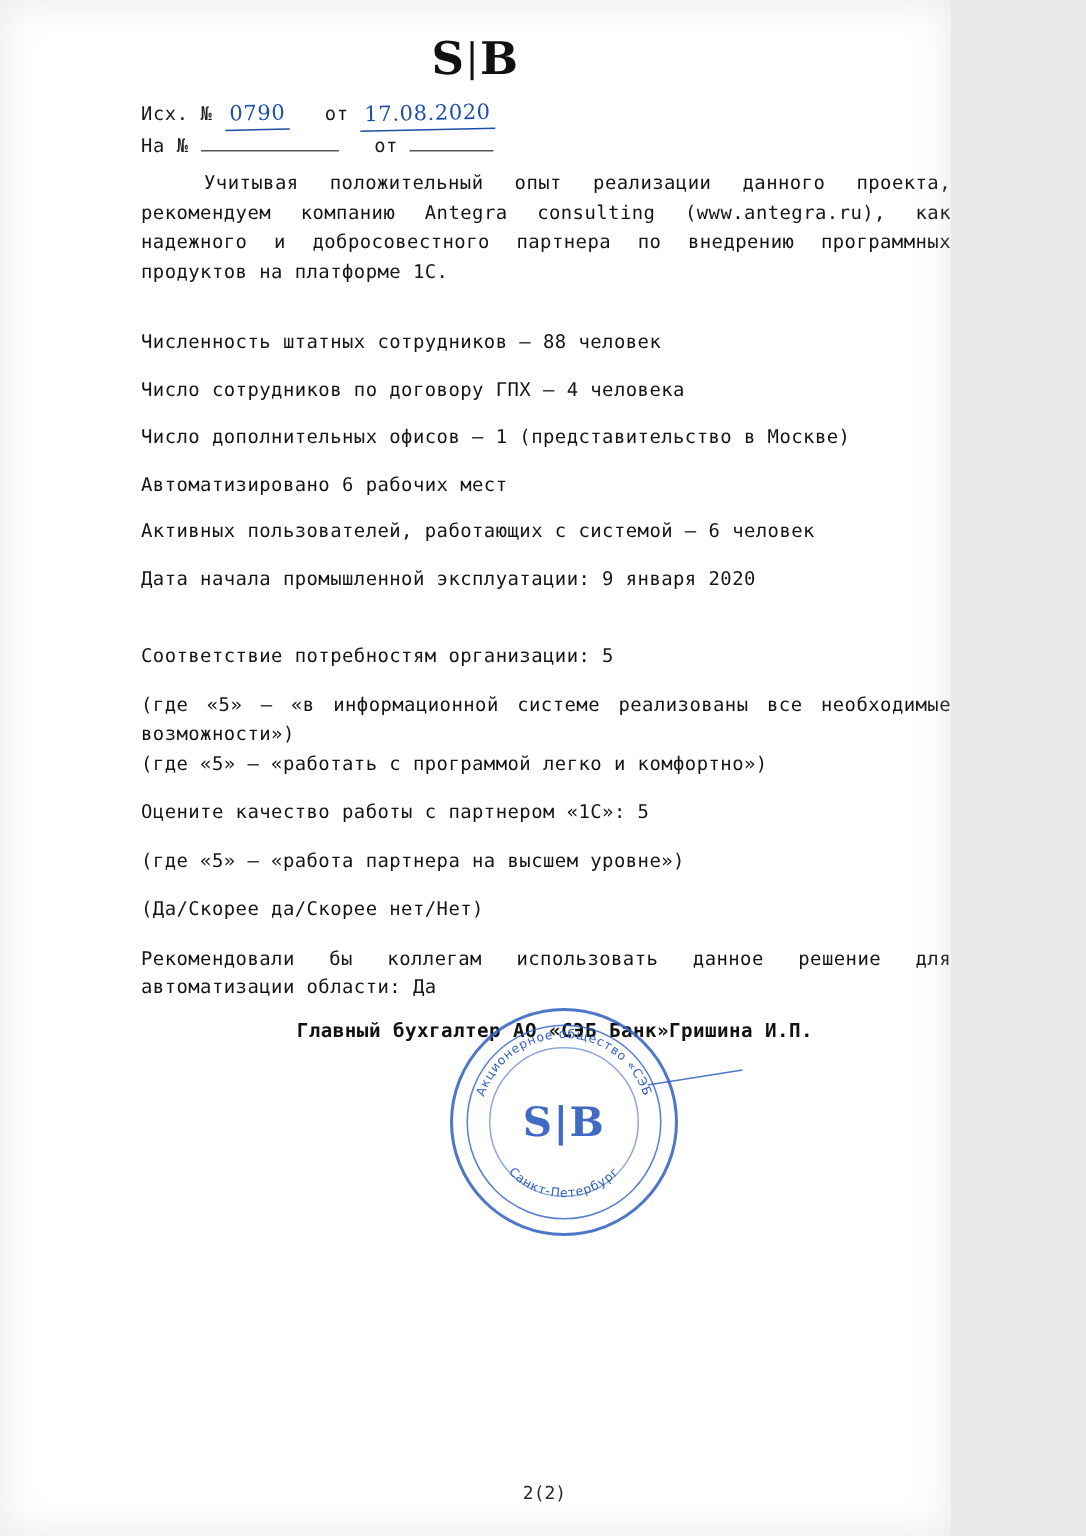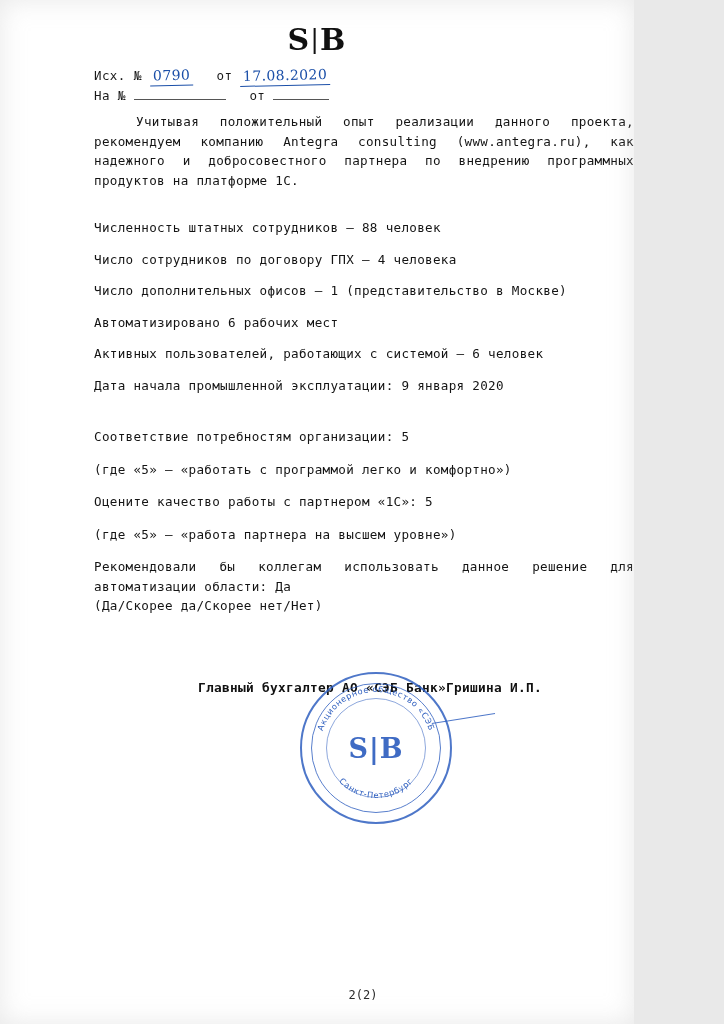--- a/index.html
+++ b/index.html
@@ -221,25 +221,26 @@
     <p class="stat">Численность штатных сотрудников – 88 человек</p>
     <p class="stat">Число сотрудников по договору ГПХ – 4 человека</p>
     <p class="stat">Число дополнительных офисов – 1 (представительство в Москве)</p>
     <p class="stat">Автоматизировано 6 рабочих мест</p>
     <p class="stat">Активных пользователей, работающих с системой – 6 человек</p>
     <p class="stat">Дата начала промышленной эксплуатации: 9 января 2020</p>
 
     <div class="spacer-md"></div>
 
     <p class="q">Соответствие потребностям организации: 5</p>
+    <p class="q just">(где «5» – «в информационной системе реализованы все необходимые возможности»)</p>
     <p class="q">(где «5» – «работать с программой легко и комфортно»)</p>
     <p class="q">Оцените качество работы с партнером «1С»: 5</p>
     <p class="q">(где «5» – «работа партнера на высшем уровне»)</p>
+    <p class="q">(Да/Скорее да/Скорее нет/Нет)</p>
     <p class="q just">Рекомендовали бы коллегам использовать данное решение для автоматизации области: Да</p>
-    <p class="q">(Да/Скорее да/Скорее нет/Нет)</p>
 
   </div>
 
   <div class="sig">
     <span class="pos">Главный бухгалтер АО «СЭБ Банк»</span>
     <span class="name">Гришина И.П.</span>
   </div>
 
   <div class="sig-stroke"></div>
 

